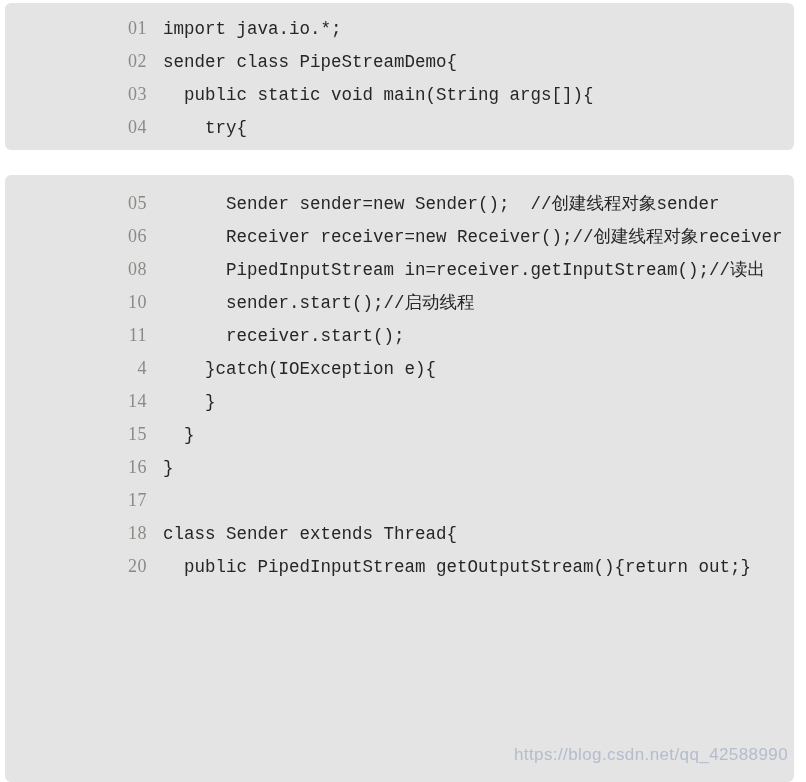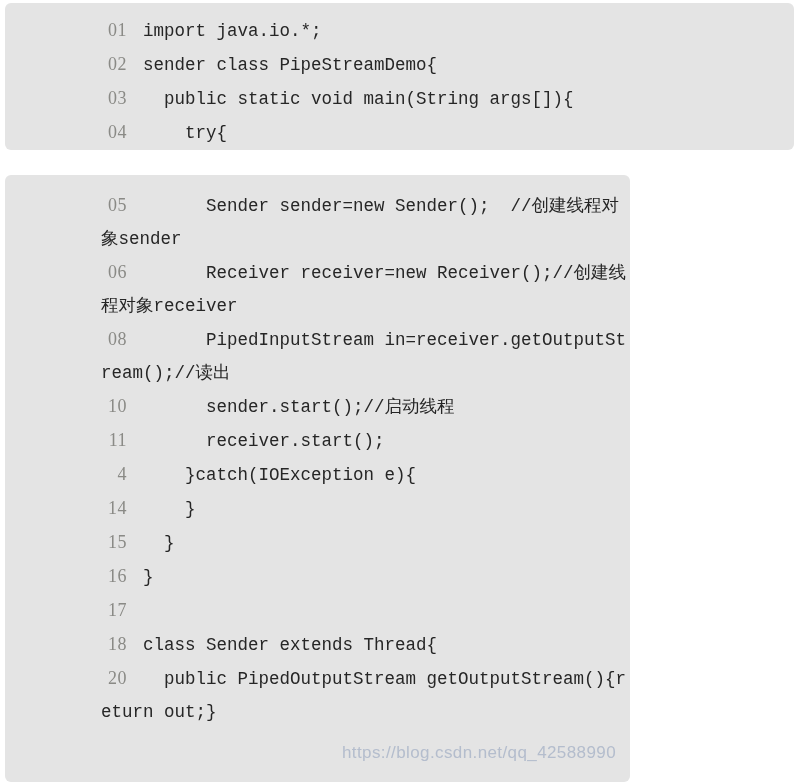--- a/index.html
+++ b/index.html
@@ -19,40 +19,41 @@
     height: 782px;
     background: #ffffff;
   }
 
   .code-block {
     background: #e4e4e4;
     border-radius: 6px;
     box-sizing: border-box;
     font-family: "Liberation Mono", "DejaVu Sans Mono", monospace;
     font-size: 17.5px;
-    line-height: 33px;
+    line-height: 28px;
     color: #2b2b2b;
     overflow: hidden;
     position: relative;
+    padding-left: 20px;
   }
 
   #block-one {
     position: absolute;
     left: 5px;
     top: 3px;
     width: 789px;
     height: 147px;
     padding-top: 11px;
   }
 
   #block-two {
     position: absolute;
     left: 5px;
     top: 175px;
-    width: 625px;
+    width: 789px;
     height: 607px;
     padding-top: 14px;
   }
 
   .code-line {
     display: block;
     white-space: pre-wrap;
     word-break: break-all;
     padding-left: 6px;
     padding-right: 2px;
@@ -81,21 +82,21 @@
   .code-text {
     font-family: "Liberation Mono", "DejaVu Sans Mono", monospace;
     font-size: 17.5px;
     color: #262626;
     white-space: pre-wrap;
     word-break: break-all;
   }
 
   .watermark {
     position: absolute;
-    right: 14px;
+    right: 6px;
     bottom: 13px;
     font-family: "Liberation Sans", "DejaVu Sans", sans-serif;
     font-size: 17px;
     color: rgba(150, 165, 190, 0.62);
     letter-spacing: 0.4px;
     white-space: nowrap;
     pointer-events: none;
   }
 </style>
 </head>
@@ -106,26 +107,26 @@
   <div class="code-block" id="block-one">
       <div class="code-line"><span class="ln">01</span><span class="code-text">import java.io.*;</span></div>
       <div class="code-line"><span class="ln">02</span><span class="code-text">sender class PipeStreamDemo{</span></div>
       <div class="code-line"><span class="ln">03</span><span class="code-text">  public static void main(String args[]){</span></div>
       <div class="code-line"><span class="ln">04</span><span class="code-text">    try{</span></div>
     </div>
 
   <div class="code-block" id="block-two">
     <div class="code-line"><span class="ln">05</span><span class="code-text">      Sender sender=new Sender();  //创建线程对象sender</span></div>
       <div class="code-line"><span class="ln">06</span><span class="code-text">      Receiver receiver=new Receiver();//创建线程对象receiver</span></div>
-      <div class="code-line"><span class="ln">08</span><span class="code-text">      PipedInputStream in=receiver.getOutputStream();//读出</span></div>
+      <div class="code-line"><span class="ln">08</span><span class="code-text">      PipedInputStream in=receiver.getInputStream();//读出</span></div>
       <div class="code-line"><span class="ln">10</span><span class="code-text">      sender.start();//启动线程</span></div>
       <div class="code-line"><span class="ln">11</span><span class="code-text">      receiver.start();</span></div>
       <div class="code-line"><span class="ln">4</span><span class="code-text">    }catch(IOException e){</span></div>
       <div class="code-line"><span class="ln">14</span><span class="code-text">    }</span></div>
       <div class="code-line"><span class="ln">15</span><span class="code-text">  }</span></div>
       <div class="code-line"><span class="ln">16</span><span class="code-text">}</span></div>
       <div class="code-line"><span class="ln">17</span><span class="code-text"></span></div>
       <div class="code-line"><span class="ln">18</span><span class="code-text">class Sender extends Thread{</span></div>
-      <div class="code-line"><span class="ln">20</span><span class="code-text">  public PipedOutputStream getOutputStream(){return out;}</span></div>
+      <div class="code-line"><span class="ln">20</span><span class="code-text">  public PipedInputStream getOutputStream(){return out;}</span></div>
       <div class="watermark">https://blog.csdn.net/qq_42588990</div>
   </div>
 
 </div>
 
 </body></html>

